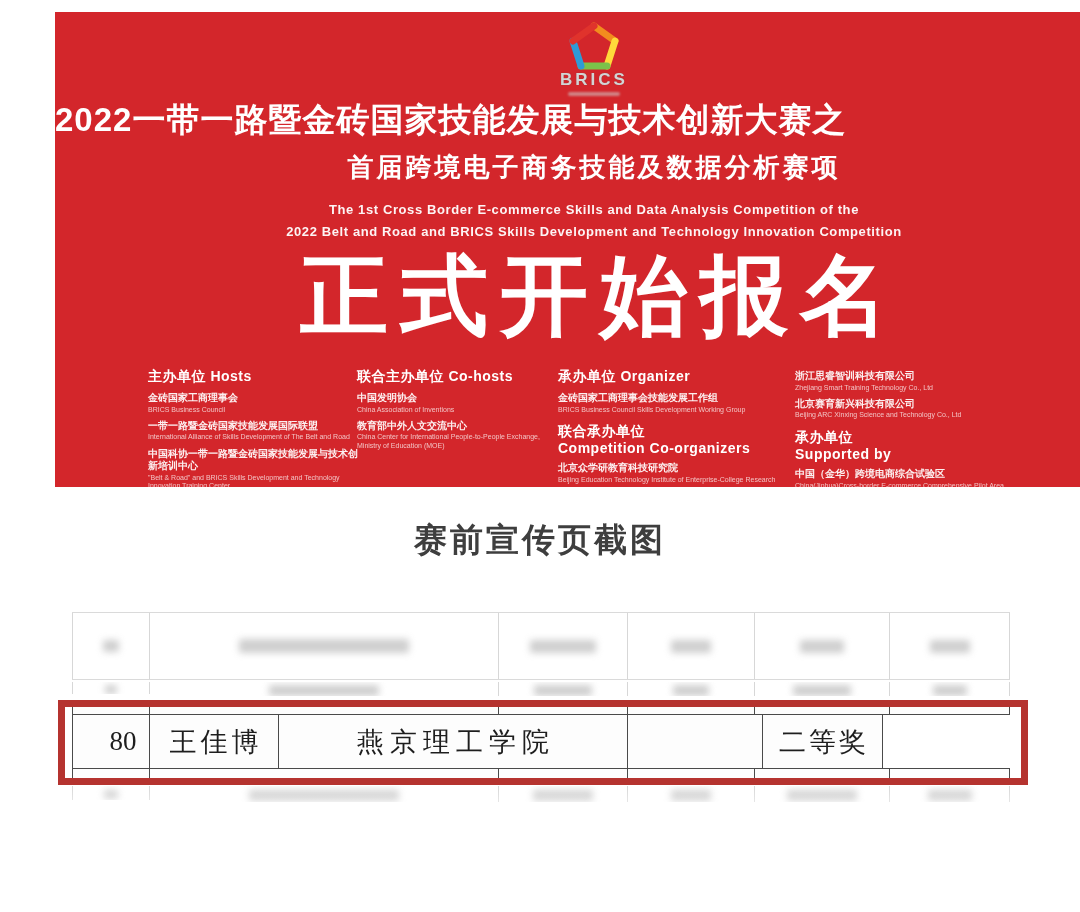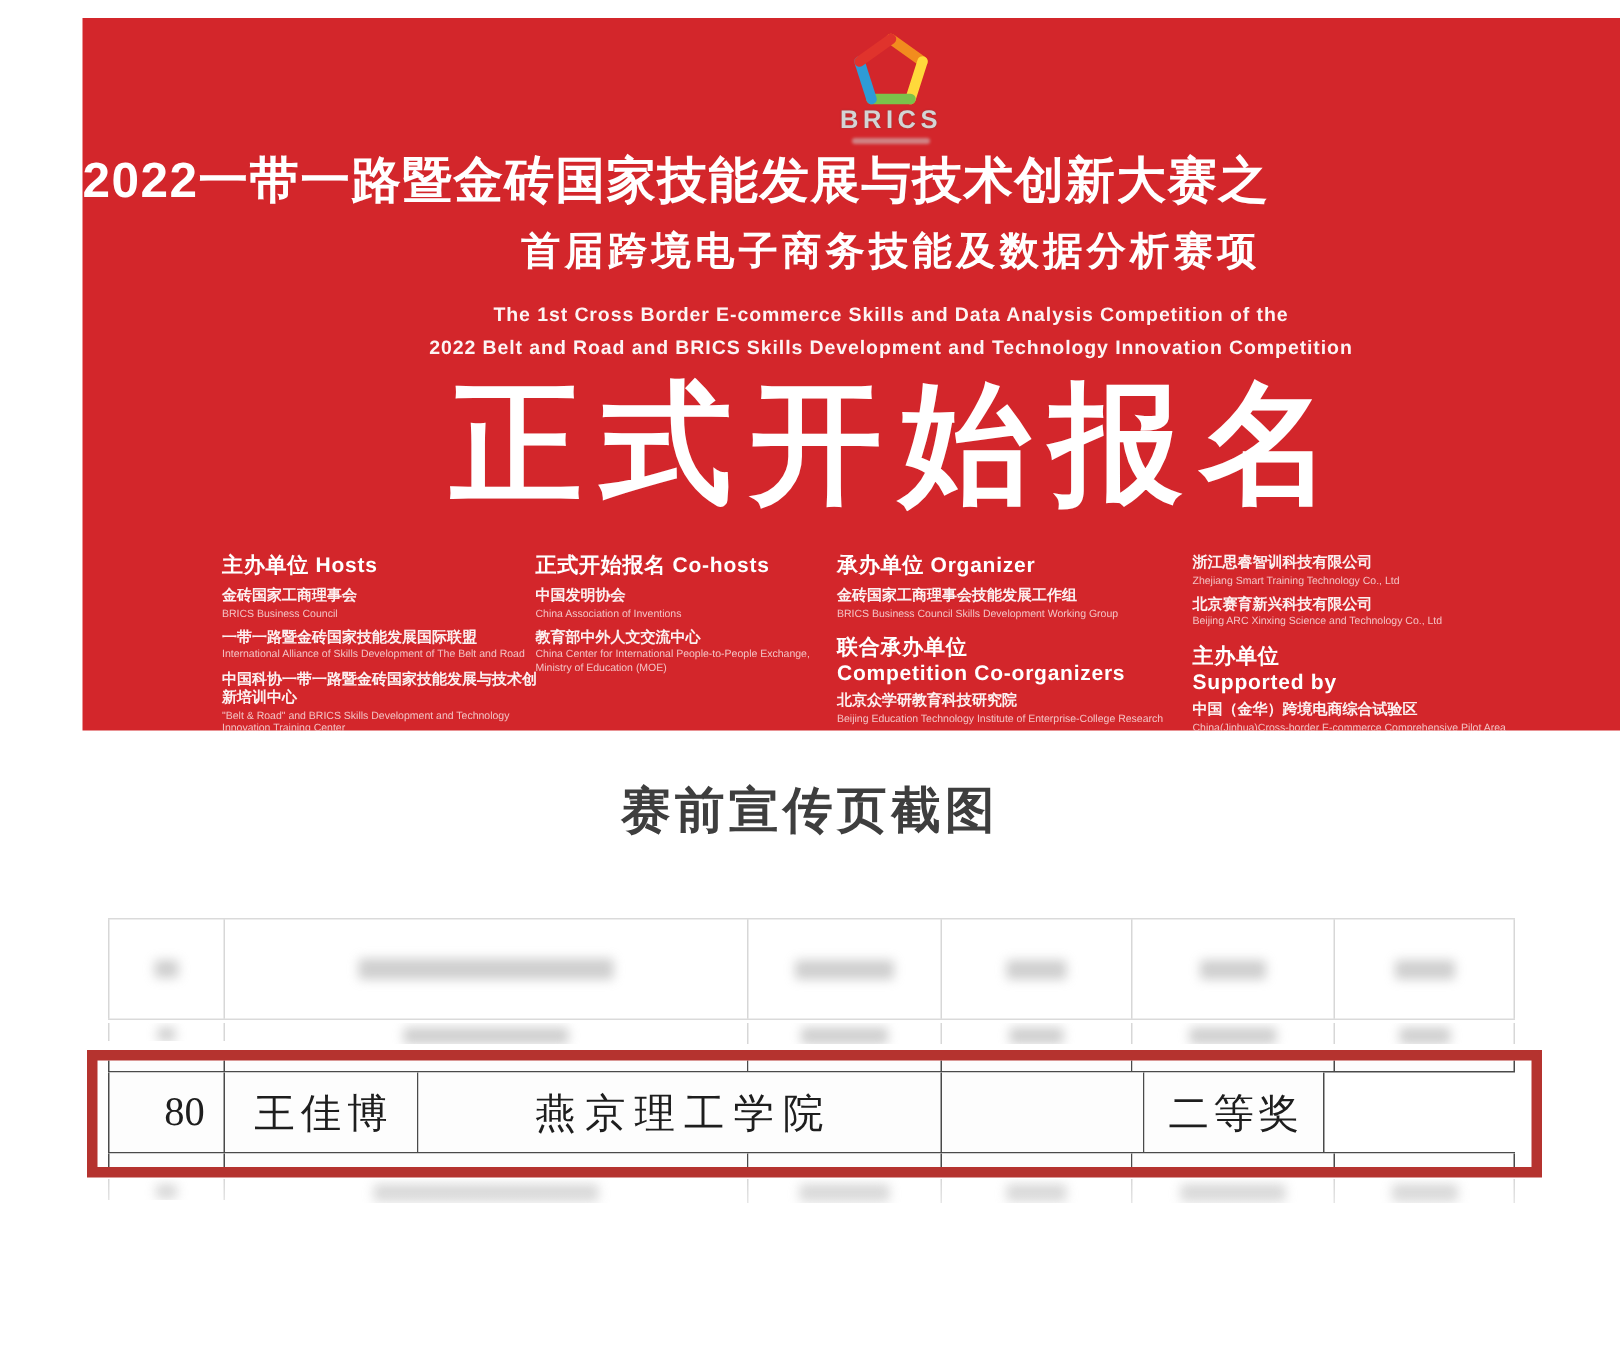--- a/index.html
+++ b/index.html
@@ -141,21 +141,21 @@
         <div class="org-heading">主办单位 Hosts</div>
         <div class="org-zh">金砖国家工商理事会</div>
         <div class="org-en">BRICS Business Council</div>
         <div class="org-zh">一带一路暨金砖国家技能发展国际联盟</div>
         <div class="org-en">International Alliance of Skills Development of The Belt and Road</div>
         <div class="org-zh">中国科协一带一路暨金砖国家技能发展与技术创新培训中心</div>
         <div class="org-en">"Belt &amp; Road" and BRICS Skills Development and Technology Innovation Training Center</div>
       </div>
 
       <div class="org-col org-col-2">
-        <div class="org-heading">正式开始报名 Co-hosts</div>
+        <div class="org-heading">联合主办单位 Co-hosts</div>
         <div class="org-zh">中国发明协会</div>
         <div class="org-en">China Association of Inventions</div>
         <div class="org-zh">教育部中外人文交流中心</div>
         <div class="org-en">China Center for International People-to-People Exchange, Ministry of Education (MOE)</div>
       </div>
 
       <div class="org-col org-col-3">
         <div class="org-heading">承办单位 Organizer</div>
         <div class="org-zh">金砖国家工商理事会技能发展工作组</div>
         <div class="org-en">BRICS Business Council Skills Development Working Group</div>
@@ -166,21 +166,21 @@
         <div class="org-zh">北京众学研教育科技研究院</div>
         <div class="org-en">Beijing Education Technology Institute of Enterprise-College Research</div>
       </div>
 
       <div class="org-col org-col-4">
         <div class="org-zh" style="margin-top:2px">浙江思睿智训科技有限公司</div>
         <div class="org-en">Zhejiang Smart Training Technology Co., Ltd</div>
         <div class="org-zh">北京赛育新兴科技有限公司</div>
         <div class="org-en">Beijing ARC Xinxing Science and Technology Co., Ltd</div>
         <div class="org-heading two-line">
-          <div>主办单位</div>
+          <div>承办单位</div>
           <div>Supported by</div>
         </div>
         <div class="org-zh">中国（金华）跨境电商综合试验区</div>
         <div class="org-en">China(Jinhua)Cross-border E-commerce Comprehensive Pilot Area</div>
       </div>
 
     </div>
   </div>
 
   <div class="caption caption-1">赛前宣传页截图</div>

